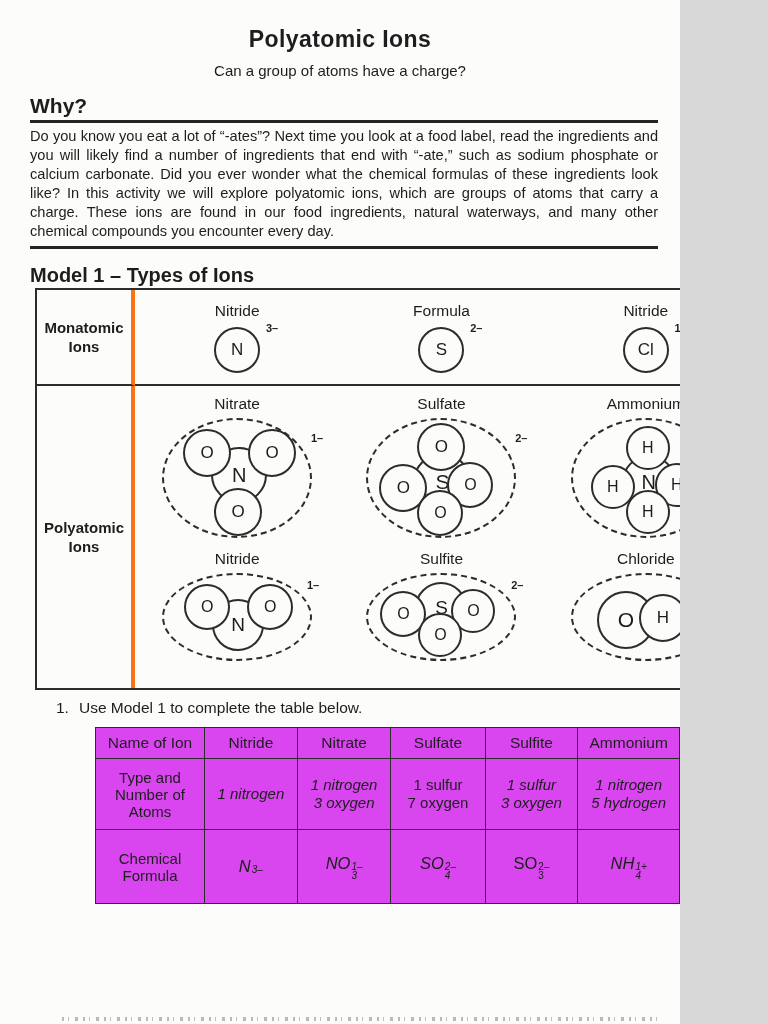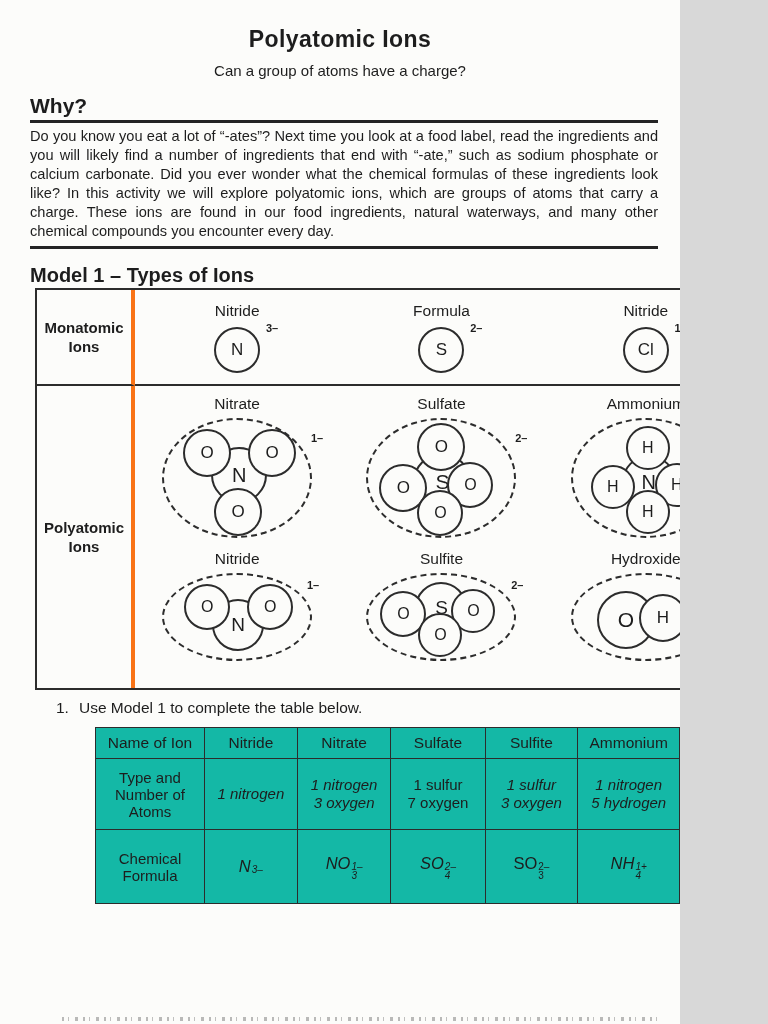--- a/index.html
+++ b/index.html
@@ -49,21 +49,21 @@
   .atom{position:absolute;border:2px solid #2c2c2c;border-radius:50%;background:#fcfcfa;
         display:flex;align-items:center;justify-content:center;}
 
   
   .q1{position:absolute;left:56px;top:699px;font-size:15.5px;text-align:center;}
   .q1 .qnum{margin-right:10px;}
 
   
   .ans-table{position:absolute;left:95px;top:727px;border-collapse:collapse;table-layout:fixed;}
   .ans-table td{border:1.9px solid #2c2c2c;text-align:center;vertical-align:middle;
-        font-size:15px;padding:1px 4px;background:#14b8a6;}
+        font-size:15px;padding:1px 4px;background:#d946ef;}
   .ans-table tr.hrow td{height:28px;font-size:15.5px;}
   .ans-table tr.crow td{height:37px;}
   .ans-table tr.arow td{height:68px;}
   .ans-table tr.frow td{height:71px;}
   .rowlab{font-size:14.8px;line-height:17px;}
   .ans{font-style:italic;}
   .upright{font-style:normal;}
   .tl{line-height:18px;}
   .fbase{font-size:16.5px;}
   .fstack{display:inline-flex;flex-direction:column;align-items:flex-start;
@@ -170,21 +170,21 @@
           <div class="ion-name">Sulfite</div>
           <div class="mol-ellipse flat">
             <span class="mol-charge">2–</span>
           <div class="atom" style="height: 48px; width: 48px; left: 47px; top: 7px; font-size: 19px;">S</div>
               <div class="atom" style="height: 42px; width: 42px; left: 12px; top: 16px; font-size: 16px;">O</div>
               <div class="atom" style="height: 40px; width: 40px; left: 83px; top: 14px; font-size: 16px;">O</div>
               <div class="atom" style="height: 40px; width: 40px; left: 50px; top: 38px; font-size: 16px;">O</div>
             </div>
         </div>
         <div class="mol-fig r2">
-          <div class="ion-name">Hydroxide</div>
+          <div class="ion-name">Chloride</div>
           <div class="mol-ellipse flat">
             <span class="mol-charge">1–</span>
           <div class="atom" style="height: 54px; width: 54px; left: 24px; top: 16px; font-size: 21px;">O</div>
               <div class="atom" style="height: 44px; width: 44px; left: 66px; top: 19px; font-size: 17px;">H</div>
             </div>
         </div>
       </div>
     </div>
   </div>
 

